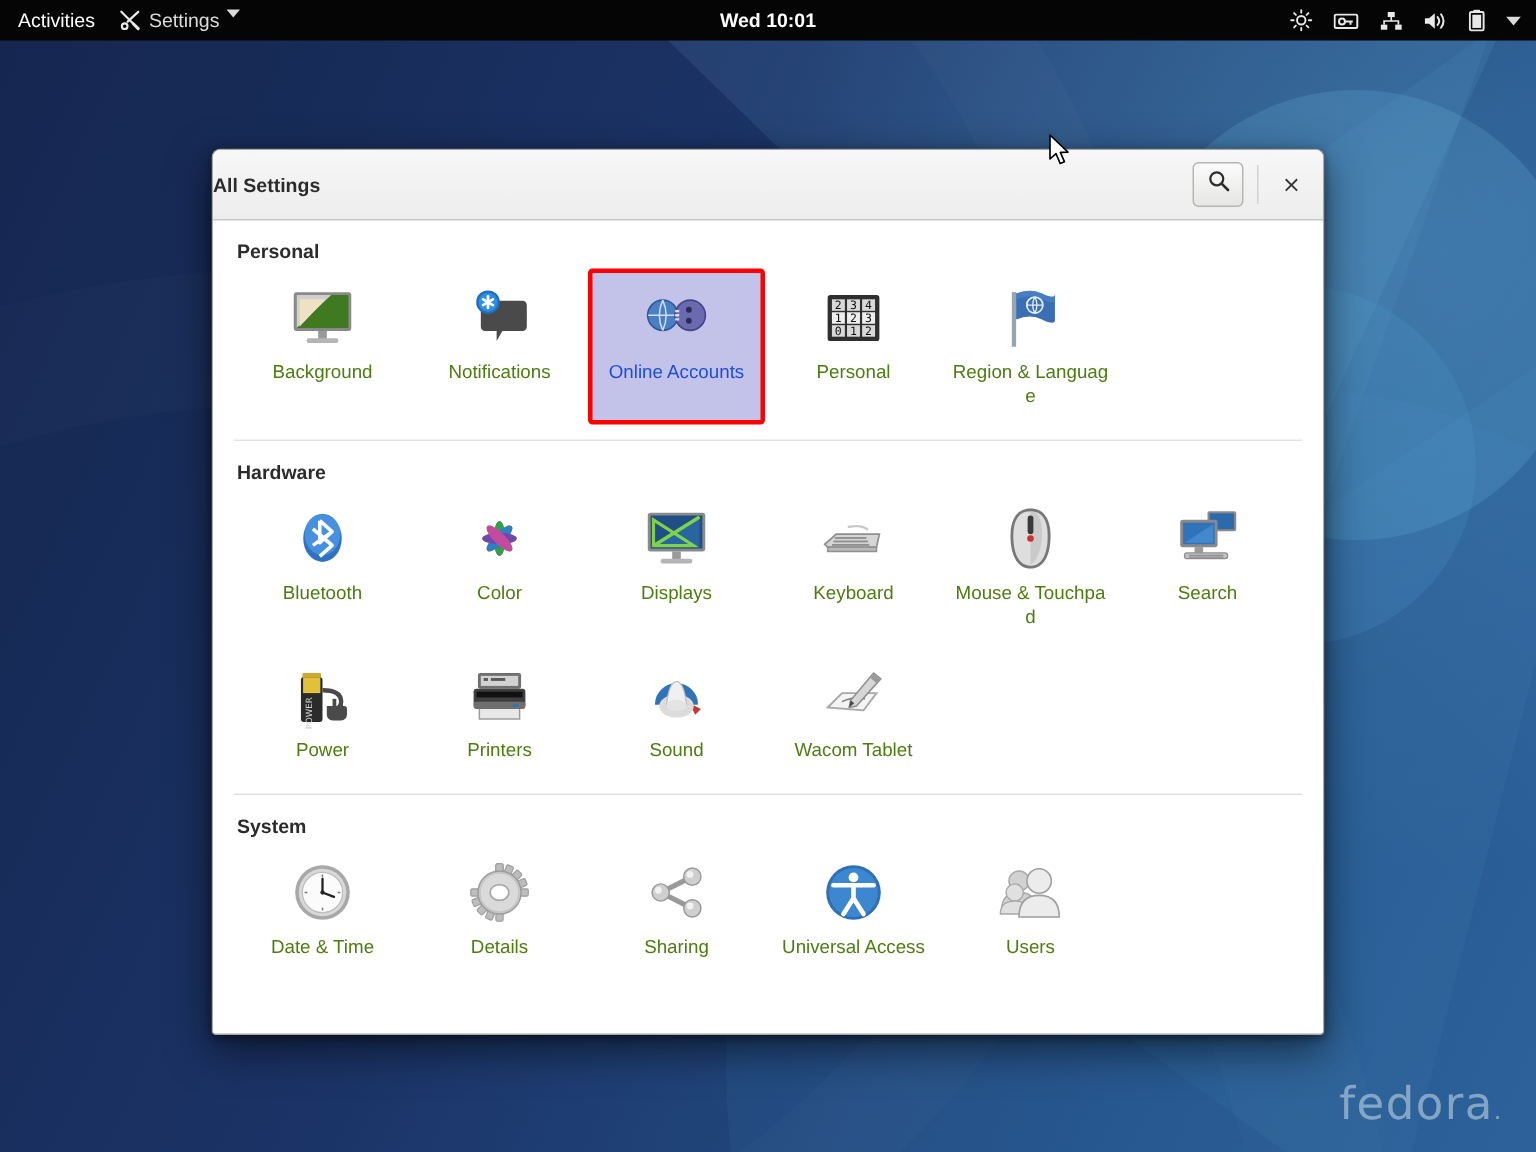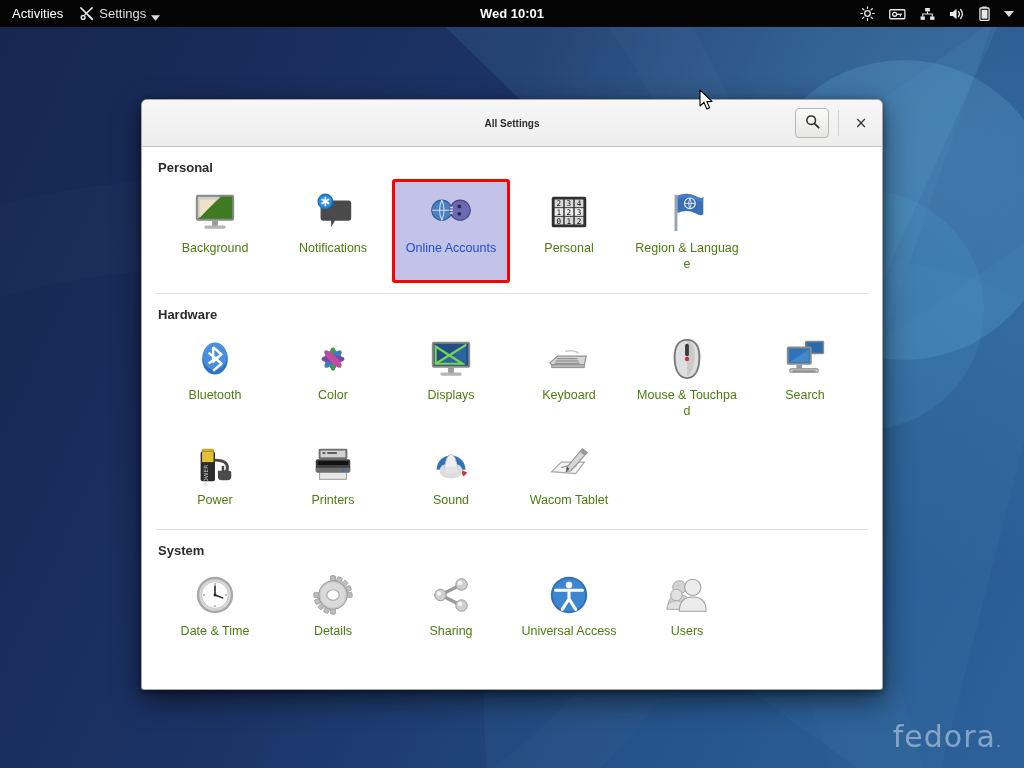--- a/index.html
+++ b/index.html
@@ -49,21 +49,21 @@
 
   
   #topbar {
     position:absolute; top:0; left:0; width:1024px; height:27px;
     background:#050505; color:#e8e8e8;
     display:flex; align-items:center;
     font-size:13px; z-index:40;
   }
   #topbar .left { display:flex; align-items:center; padding-left:12px; gap:16px; }
   #topbar .activities { font-weight:normal; color:#ffffff; }
-  #topbar .appmenu { display:flex; align-items:flex-end; gap:5px; color:#dcdcdc; }
+  #topbar .appmenu { display:flex; align-items:flex-start; gap:5px; color:#dcdcdc; }
   #topbar .clock {
     position:absolute; left:0; right:0; text-align:center;
     font-weight:bold; font-size:13px; color:#ffffff; pointer-events:none;
   }
   #topbar .right {
     margin-left:auto; display:flex; align-items:center;
     gap:14px; padding-right:10px; z-index:2;
   }
   #topbar svg { display:block; }
 
@@ -77,22 +77,22 @@
     border:1px solid rgba(0,0,0,0.35);
     z-index:20;
   }
   #headerbar {
     height:47px; position:relative;
     background:linear-gradient(180deg, #f7f7f7 0%, #ededed 100%);
     border-bottom:1px solid #c6c6c3;
     display:flex; align-items:center;
   }
   #headerbar .title {
-    position:absolute; left:0; right:0; text-align:center;
-    font-size:10px; font-weight:bold; color:#2b2b2b;
+    position:absolute; left:0; right:0; text-align:left;
+    font-size:13px; font-weight:bold; color:#2b2b2b;
   }
   #headerbar .hb-right {
     margin-left:auto; display:flex; align-items:center;
     gap:0; padding-right:8px; z-index:2;
   }
   .hb-btn {
     width:34px; height:30px; border:1px solid #b6b6b3; border-radius:4px;
     background:linear-gradient(180deg,#fbfbfb 0%, #e6e6e4 100%);
     display:flex; align-items:center; justify-content:center;
     cursor:pointer;

